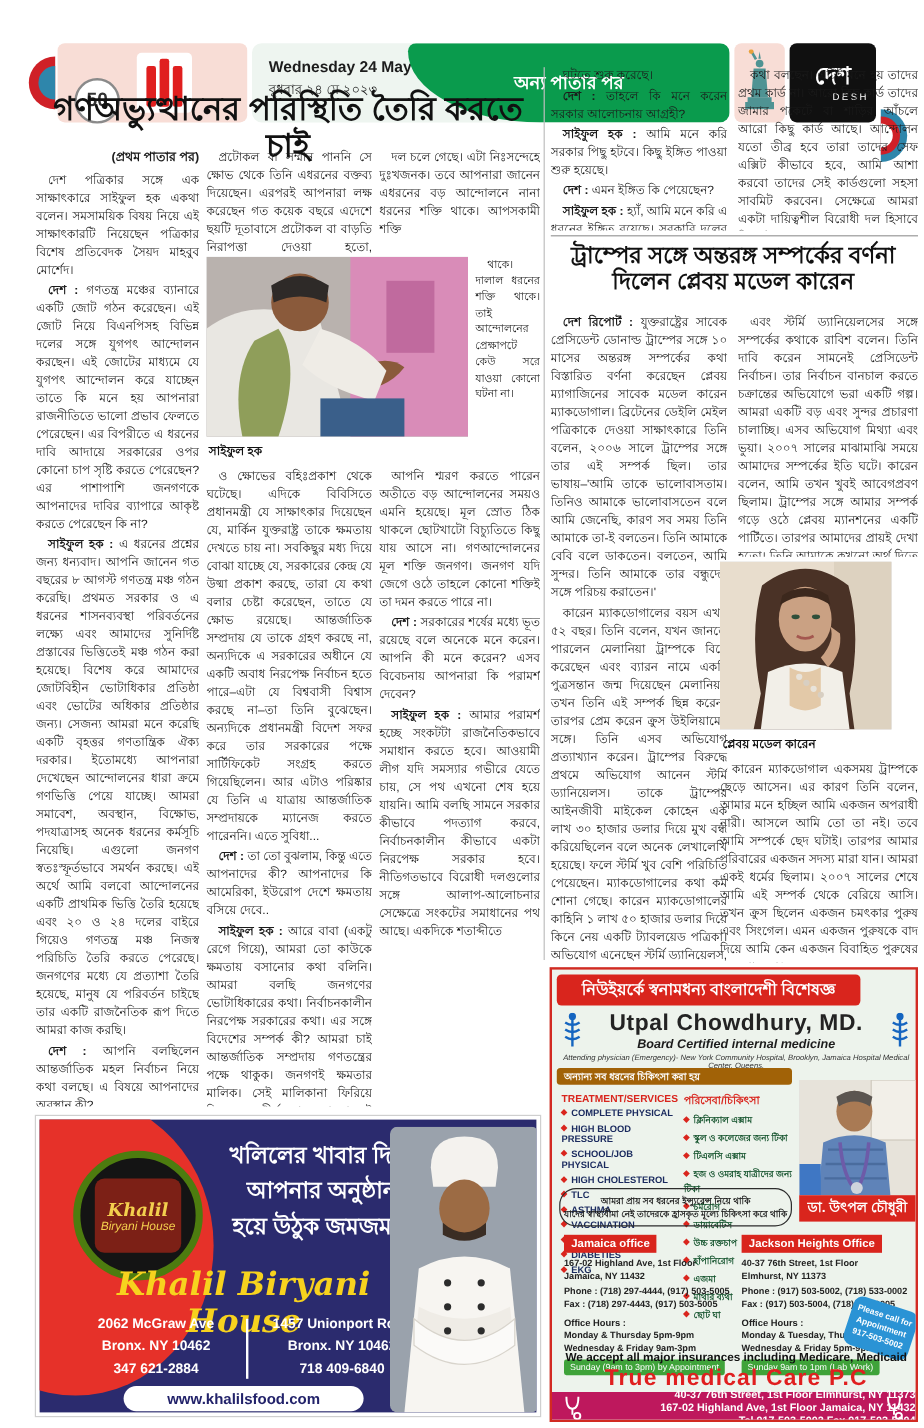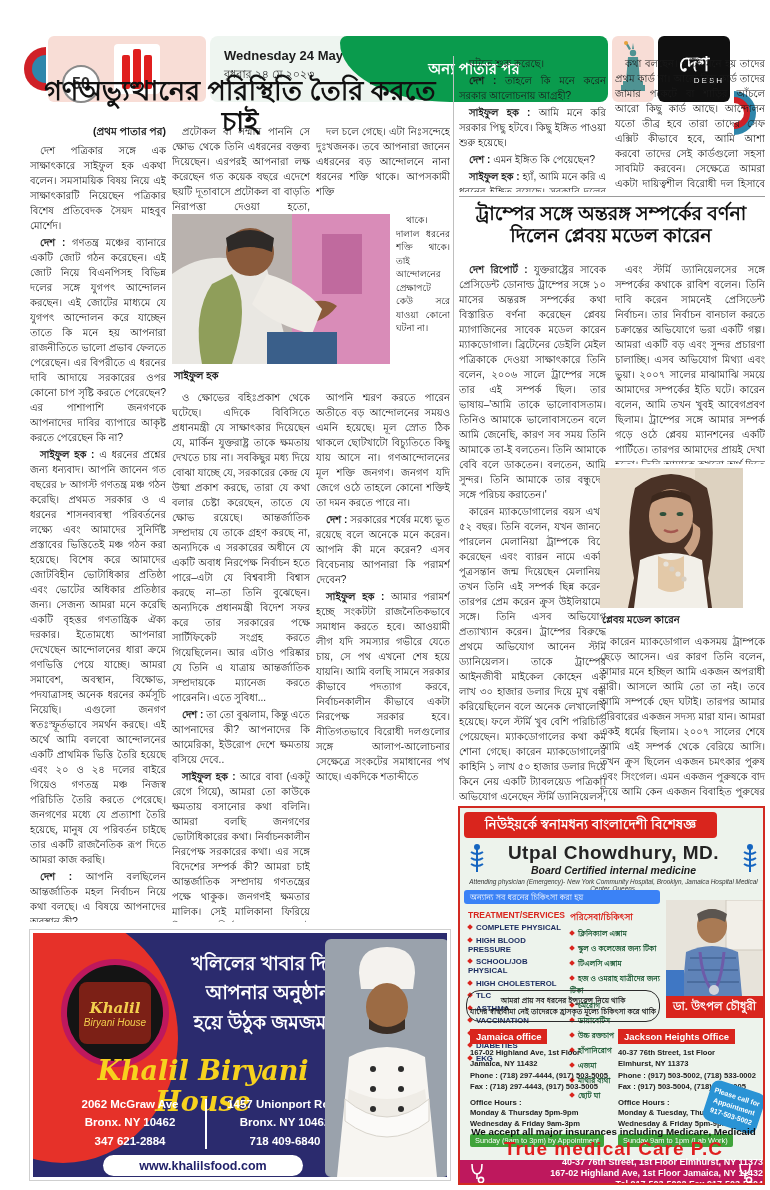--- a/index.html
+++ b/index.html
@@ -38,41 +38,41 @@
   .np-col p b{font-weight:bold;}
   .continued{font-weight:bold;text-align:right;font-size:10.5px;margin-bottom:3px;}
   .caption{font-weight:bold;font-size:10px;color:#111;}
   .vrule{background:#bfbfbf;width:1px;}
   .hrule{background:#9a9a9a;height:1px;}
   .photo-frame{overflow:hidden;background:#ddd;}
 
   
   .khalil{background:#2b2b6e;border:3px solid #fff;box-shadow:0 0 0 1px #cfcfcf;overflow:hidden;}
   .khalil .red-blob{position:absolute;left:-85px;top:-20px;width:230px;height:250px;background:#e63129;border-radius:50%;}
-  .khalil .logo-ring{position:absolute;width:108px;height:108px;border-radius:50%;background:#141414;border:6px solid #be185d;
+  .khalil .logo-ring{position:absolute;width:108px;height:108px;border-radius:50%;background:#141414;border:6px solid #4d7c0f;
                      display:flex;align-items:center;justify-content:center;}
   .khalil .logo-emblem{width:72px;height:62px;background:#7c2016;border-radius:8px;color:#f3cf4e;text-align:center;
                        display:flex;flex-direction:column;align-items:center;justify-content:center;font-style:italic;}
   .khalil .logo-emblem .l1{font-size:15px;font-weight:bold;font-family:"DejaVu Serif",serif;}
   .khalil .logo-emblem .l2{font-size:10px;font-family:Liberation Sans, sans-serif;}
   .kh-tagline{color:#fff;font-weight:bold;font-size:19px;text-align:center;line-height:1.55;}
   .kh-script{color:#f7d21e;font-family:"DejaVu Serif",serif;font-style:italic;font-weight:bold;font-size:27px;text-align:center;}
   .kh-addr{color:#fff;font-weight:bold;font-size:11.5px;text-align:center;line-height:1.6;}
   .kh-divider{background:#fff;width:2px;}
   .kh-pill{background:#fff;border-radius:13px;color:#22226a;font-weight:bold;font-size:12.5px;
            display:flex;align-items:center;justify-content:center;}
 
   
   .docad{background:#edf3ec;border:2px solid #d22a22;overflow:hidden;}
   .doc-banner{background:#d9251d;border-radius:4px;color:#fff;font-weight:bold;font-size:13.5px;
               display:flex;align-items:center;justify-content:center;}
   .doc-name{font-weight:bold;font-size:19px;color:#232323;text-align:center;letter-spacing:.5px;}
   .doc-board{font-weight:bold;font-style:italic;font-size:10.5px;text-align:center;color:#1c1c1c;}
   .doc-attend{font-style:italic;font-size:6.4px;text-align:center;color:#333;}
-  .doc-greenbar{background:#3b82f6;border-radius:3px;color:#fff;font-size:8px;font-weight:normal;
+  .doc-greenbar{background:#a16207;border-radius:3px;color:#fff;font-size:8px;font-weight:bold;
                 display:flex;align-items:center;padding-left:6px;}
   .doc-listhead{color:#d9251d;font-weight:bold;font-size:8.5px;margin-bottom:3px;}
   .doc-item{font-size:7.8px;font-weight:bold;color:#1a2a5e;margin:0 0 3.5px 0;}
   .doc-item::before{content:"";display:inline-block;width:4px;height:4px;background:#d9251d;transform:rotate(45deg);margin-right:4px;vertical-align:1px;}
   .doc-item-bn{color:#14532d;font-size:7.4px;margin-bottom:3px;}
   .doc-insure-box{border:1.5px solid #2c2c2c;border-radius:14px;font-size:7.4px;font-weight:bold;color:#1c1c1c;
                   text-align:center;display:flex;flex-direction:column;justify-content:center;line-height:1.5;}
   .doc-redname{background:#d9251d;color:#fff;font-weight:bold;font-size:11.5px;display:flex;align-items:center;justify-content:center;}
   .office-title{background:#d9251d;color:#fff;font-weight:bold;font-size:9.5px;padding:2px 6px;display:inline-block;}
   .office-line{font-size:7.6px;font-weight:bold;color:#222;line-height:1.5;}

